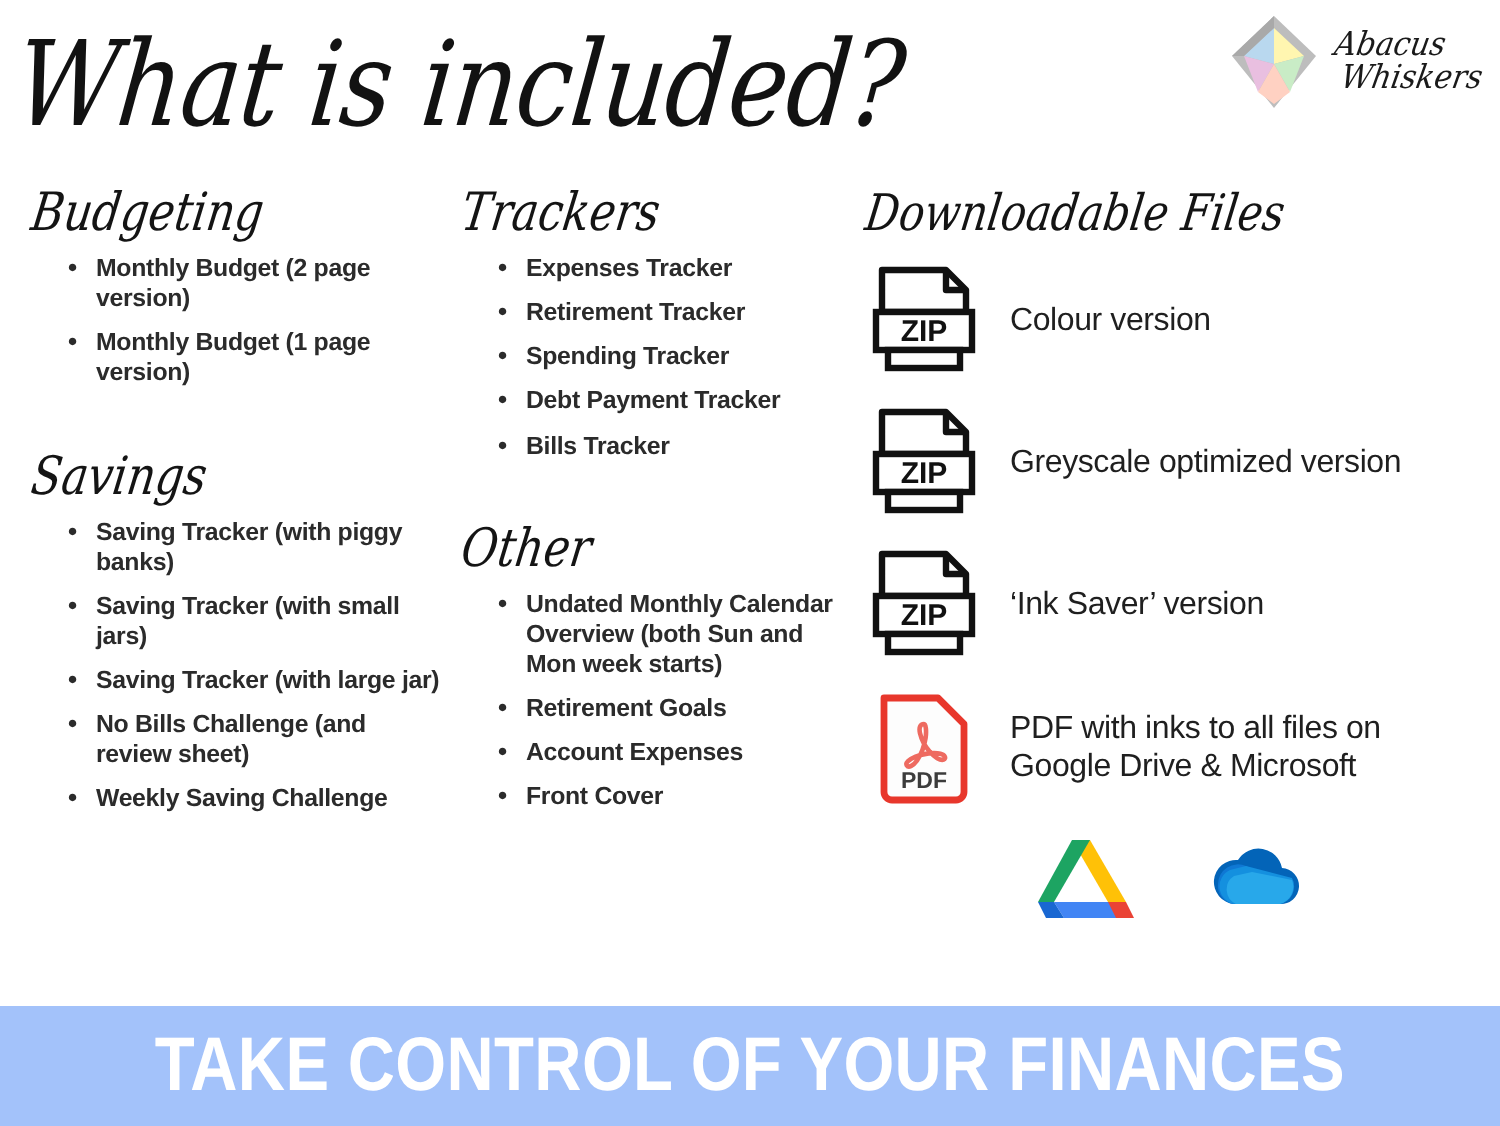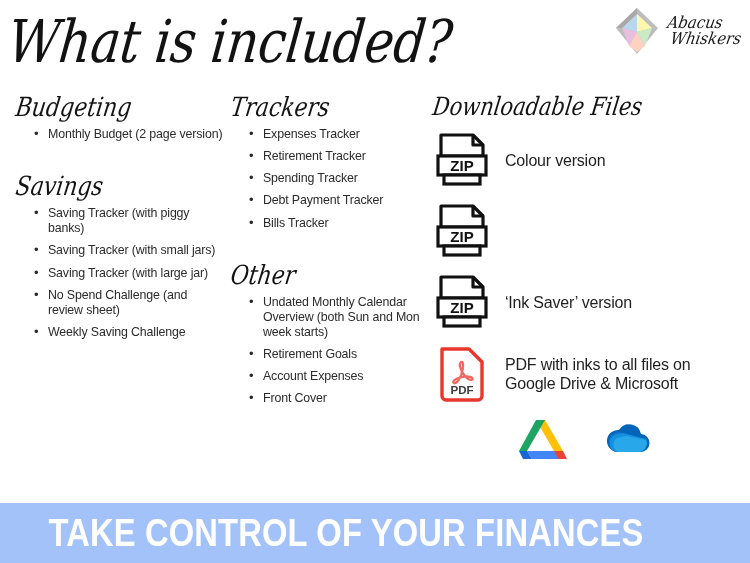--- a/index.html
+++ b/index.html
@@ -75,20 +75,21 @@
     transform-origin: left top;
     white-space: nowrap;
     margin-bottom: 10px;
   }
   .section-heading.wide { font-size: 21px; }
 
   ul.items {
     list-style: none;
     margin: 0 0 0 16px;
     padding: 0;
+    font-weight: bold;
   }
   ul.items li {
     position: relative;
     font-size: 12.4px;
     line-height: 1.22;
     color: #2b2b2b;
     margin-bottom: 7px;
     padding-left: 14px;
     letter-spacing: -0.15px;
   }
@@ -131,20 +132,21 @@
   
   .banner {
     position: absolute;
     left: 0;
     bottom: 0;
     width: 750px;
     height: 60px;
     background: #a3c2fa;
     display: flex;
     align-items: center;
+    justify-content: center;
   }
   .banner-text {
     font-family: "Liberation Sans Narrow", "Liberation Sans", sans-serif;
     font-weight: 700;
     font-size: 38px;
     color: #ffffff;
     letter-spacing: 0.2px;
     transform: scaleX(0.86);
     transform-origin: center;
     white-space: nowrap;
@@ -170,30 +172,31 @@
     <span class="l2">Whiskers</span>
   </div>
 </div>
 
 <div class="columns">
 
   <div class="col col-1">
     <div class="section-heading">Budgeting</div>
     <ul class="items">
       <li>Monthly Budget (2 page version)</li>
+      <li>Monthly Budget (1 page version)</li>
     </ul>
 
     <div class="spacer-savings"></div>
 
     <div class="section-heading">Savings</div>
     <ul class="items">
       <li>Saving Tracker (with piggy banks)</li>
       <li>Saving Tracker (with small jars)</li>
       <li>Saving Tracker (with large jar)</li>
-      <li>No Spend Challenge (and review sheet)</li>
+      <li>No Bills Challenge (and review sheet)</li>
       <li>Weekly Saving Challenge</li>
     </ul>
   </div>
 
   <div class="col col-2">
     <div class="section-heading">Trackers</div>
     <ul class="items">
       <li>Expenses Tracker</li>
       <li>Retirement Tracker</li>
       <li>Spending Tracker</li>
@@ -229,20 +232,21 @@
       </div>
 
       <div class="file-row">
         <svg class="file-icon" viewBox="0 0 54 60">
           <path d="M6 3 H38 L48 13 V24 H6 Z" fill="#fff" stroke="#111" stroke-width="3.2" stroke-linejoin="round"></path>
           <path d="M38 3 V13 H48" fill="none" stroke="#111" stroke-width="3.2" stroke-linejoin="round"></path>
           <rect x="3" y="24" width="48" height="19" fill="#fff" stroke="#111" stroke-width="3.2"></rect>
           <rect x="9" y="43" width="36" height="9" fill="#fff" stroke="#111" stroke-width="3.2"></rect>
           <text x="27" y="38.5" text-anchor="middle" font-family="Liberation Sans, sans-serif" font-size="15" font-weight="700" fill="#111">ZIP</text>
         </svg>
+        <div class="file-label">Greyscale optimized version</div>
       </div>
 
       <div class="file-row">
         <svg class="file-icon" viewBox="0 0 54 60">
           <path d="M6 3 H38 L48 13 V24 H6 Z" fill="#fff" stroke="#111" stroke-width="3.2" stroke-linejoin="round"></path>
           <path d="M38 3 V13 H48" fill="none" stroke="#111" stroke-width="3.2" stroke-linejoin="round"></path>
           <rect x="3" y="24" width="48" height="19" fill="#fff" stroke="#111" stroke-width="3.2"></rect>
           <rect x="9" y="43" width="36" height="9" fill="#fff" stroke="#111" stroke-width="3.2"></rect>
           <text x="27" y="38.5" text-anchor="middle" font-family="Liberation Sans, sans-serif" font-size="15" font-weight="700" fill="#111">ZIP</text>
         </svg>

